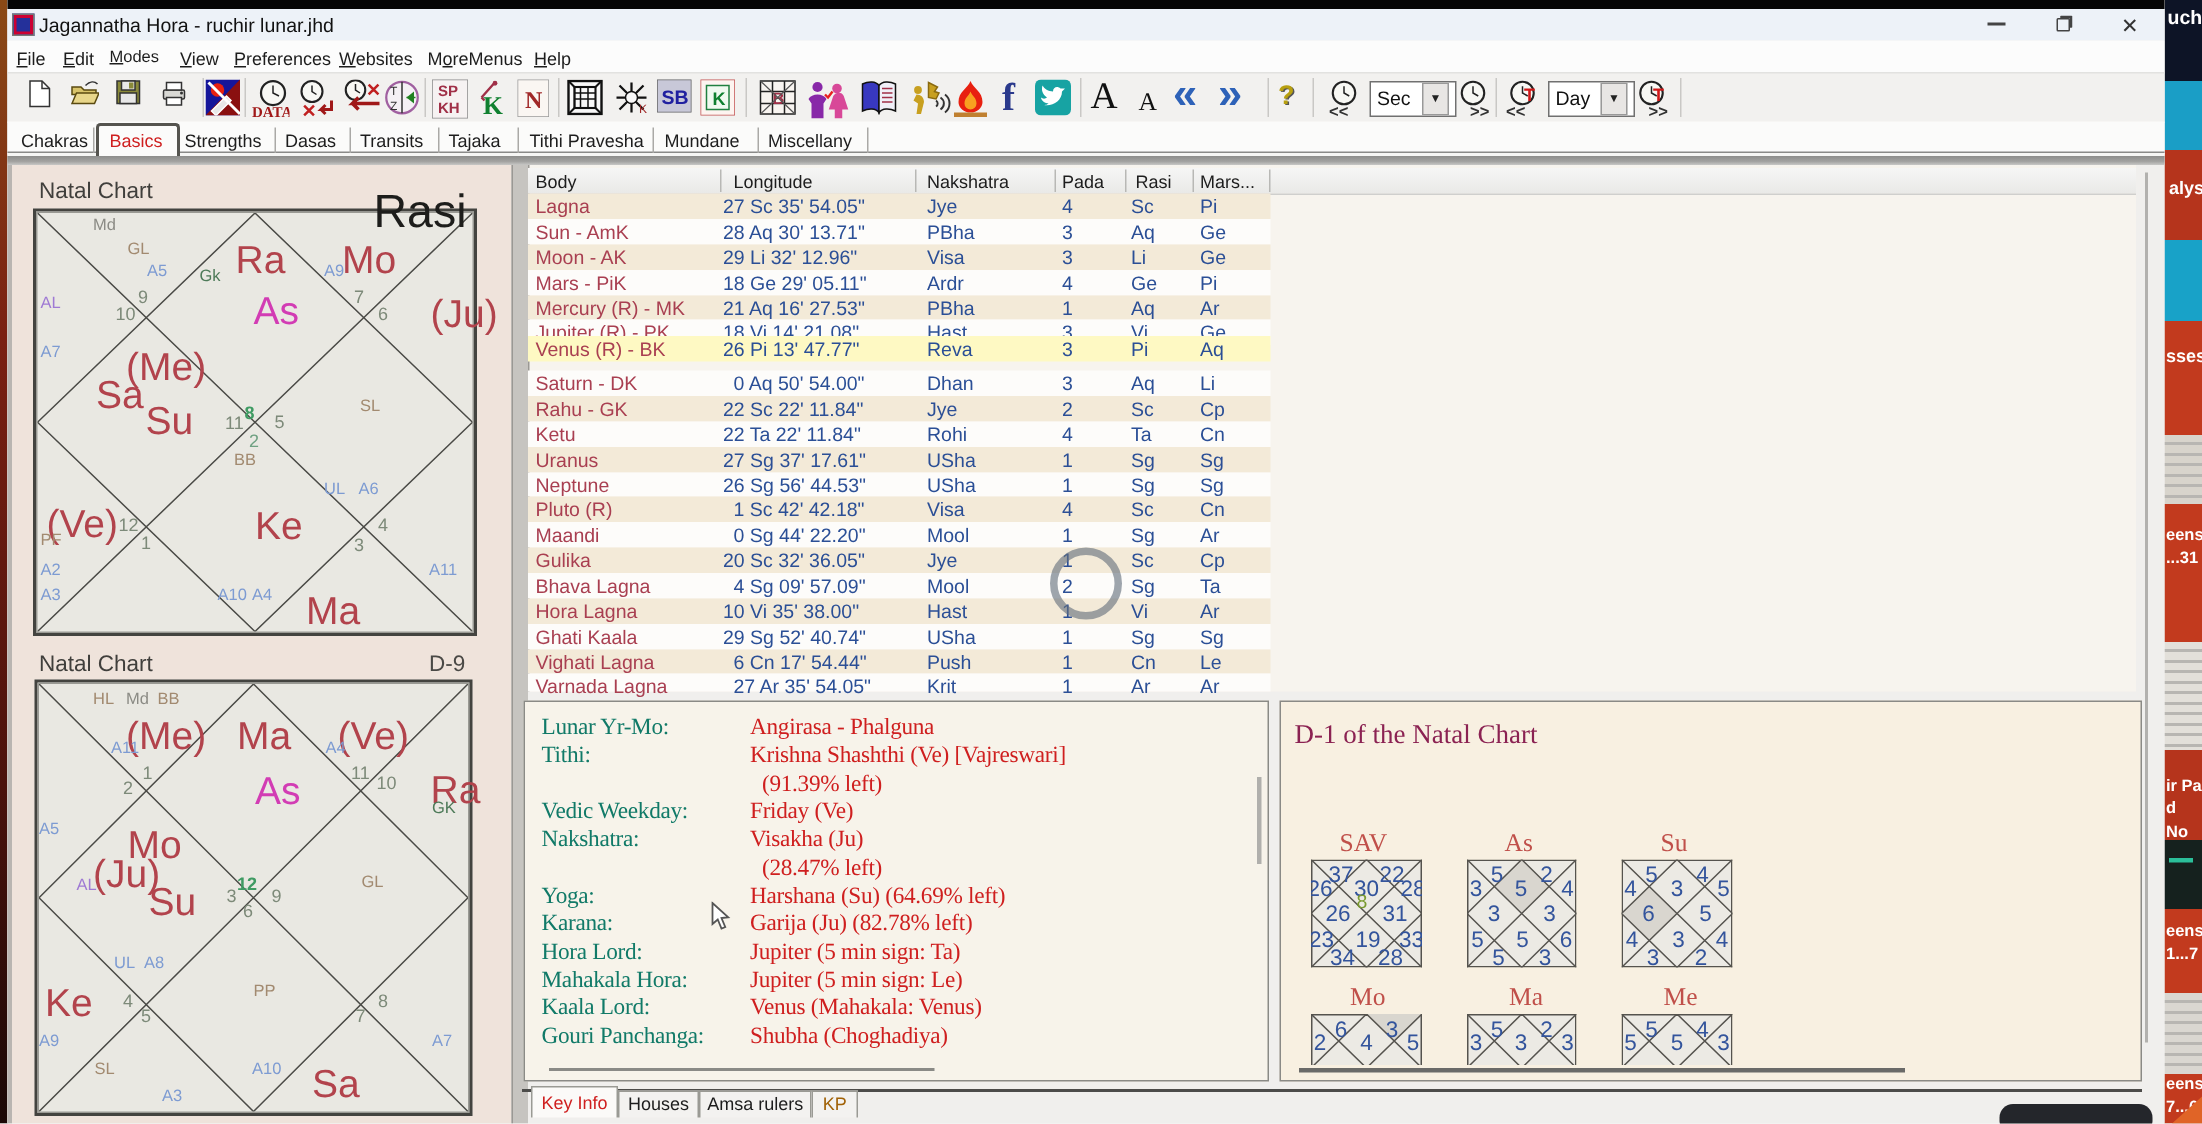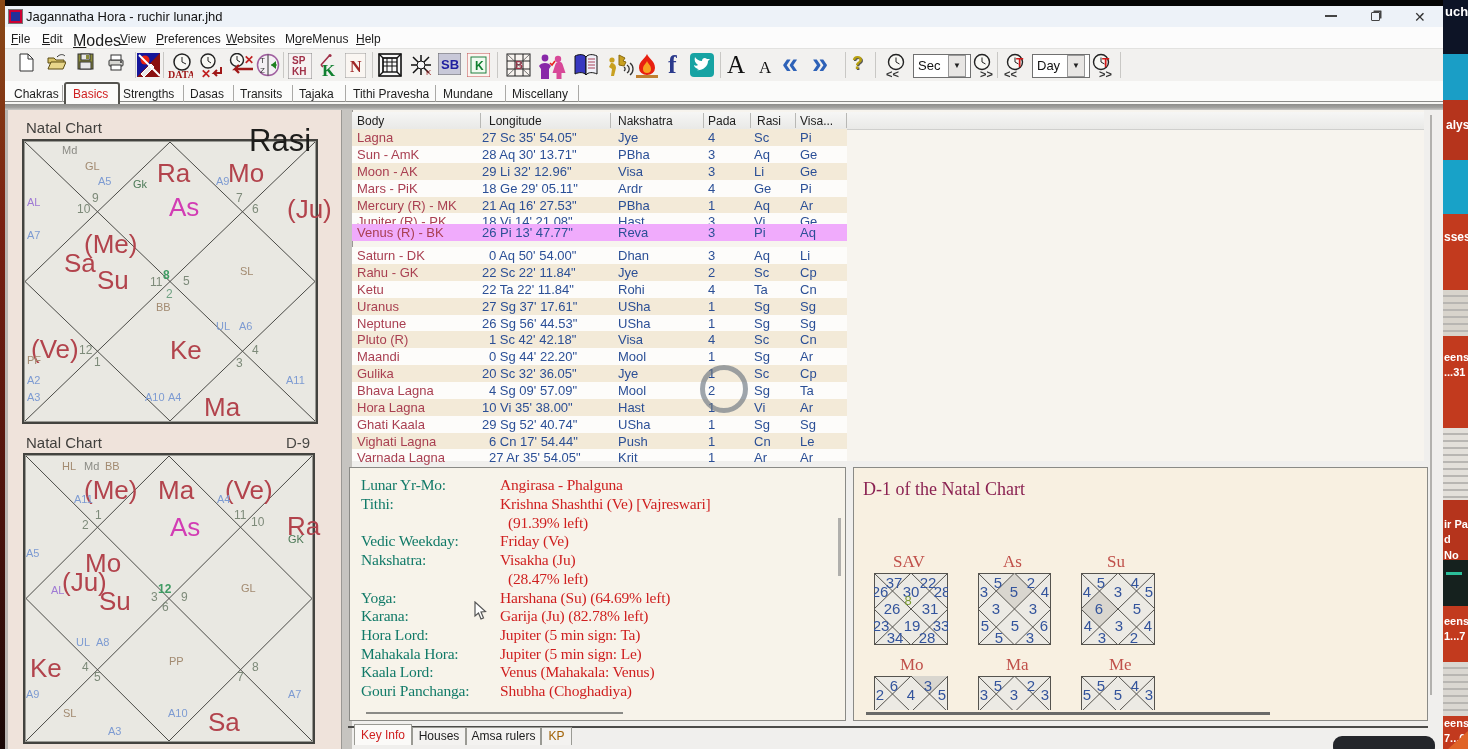--- a/index.html
+++ b/index.html
@@ -54,21 +54,21 @@
 <div class="a" style="left:5px;top:0;width:1438px;height:6px;background:#050505"></div>
 <div class="a" style="left:5px;top:6px;width:1438px;height:21px;background:#edf2f8"></div>
 <div class="a" style="left:8px;top:9px;width:13px;height:13px;background:#24309a;border:1px solid #777;box-shadow:inset 2px 2px 0 #cc0033,inset -2px -2px 0 #cc0033"></div>
 <div class="a" style="left:26px;top:9px;font-size:13px;color:#111">Jagannatha Hora - ruchir lunar.jhd</div>
 <div class="a" style="left:1325px;top:15px;width:12px;height:2px;background:#444"></div>
 <div class="a" style="left:1371px;top:12px;width:7px;height:7px;border:1px solid #444;border-radius:1px;box-shadow:2px -2px 0 -0.5px #444"></div>
 <div class="a" style="left:1414px;top:9px;font-size:14px;color:#333">✕</div>
 <div class="a" style="left:5px;top:27px;width:1438px;height:21px;background:#fcfcfc"></div>
 <div class="a" style="left:11px;top:32px;font-size:12px;color:#1d1d1d"><u>F</u>ile</div>
 <div class="a" style="left:42px;top:32px;font-size:12px;color:#1d1d1d"><u>E</u>dit</div>
-<div class="a" style="left:73px;top:32px;font-size:16px;color:#1d1d1d"><u>M</u>odes</div>
+<div class="a" style="left:73px;top:32px;font-size:11px;color:#1d1d1d"><u>M</u>odes</div>
 <div class="a" style="left:120px;top:32px;font-size:12px;color:#1d1d1d"><u>V</u>iew</div>
 <div class="a" style="left:156px;top:32px;font-size:12px;color:#1d1d1d"><u>P</u>references</div>
 <div class="a" style="left:226px;top:32px;font-size:12px;color:#1d1d1d"><u>W</u>ebsites</div>
 <div class="a" style="left:285px;top:32px;font-size:12px;color:#1d1d1d">M<u>o</u>reMenus</div>
 <div class="a" style="left:356px;top:32px;font-size:12px;color:#1d1d1d"><u>H</u>elp</div>
 <div class="a" style="left:5px;top:48px;width:1438px;height:33px;background:#f2f1ef;border-top:1px solid #e2e2e0"></div>
 <div class="a" style="left:135px;top:52px;width:1px;height:26px;background:#c9c8c5"></div>
 <div class="a" style="left:163px;top:52px;width:1px;height:26px;background:#c9c8c5"></div>
 <div class="a" style="left:283px;top:52px;width:1px;height:26px;background:#c9c8c5"></div>
 <div class="a" style="left:372px;top:52px;width:1px;height:26px;background:#c9c8c5"></div>
@@ -349,21 +349,21 @@
 <div class="num" style="left:237px;top:671px">7</div>
 <div class="num" style="left:158px;top:583px;color:#3f9b63;font-weight:bold">12</div>
 <div class="a" style="left:352px;top:110px;width:1072px;height:351px;background:#f7f4ee;border-left:1px solid #9a9894;box-sizing:border-box"></div>
 <div class="a" style="left:1430px;top:115px;width:2px;height:580px;background:#b2b1ae"></div>
 <div class="a" style="left:352px;top:112px;width:1072px;height:17px;background:linear-gradient(#f6f6f5,#e9e9e7);border-bottom:1px solid #cfcfcd"></div>
 <div class="a" style="left:357px;top:114px;font-size:12px;color:#1d1d1d">Body</div>
 <div class="a" style="left:489px;top:114px;font-size:12px;color:#1d1d1d">Longitude</div>
 <div class="a" style="left:618px;top:114px;font-size:12px;color:#1d1d1d">Nakshatra</div>
 <div class="a" style="left:708px;top:114px;font-size:12px;color:#1d1d1d">Pada</div>
 <div class="a" style="left:757px;top:114px;font-size:12px;color:#1d1d1d">Rasi</div>
-<div class="a" style="left:800px;top:114px;font-size:12px;color:#1d1d1d">Visa...</div>
+<div class="a" style="left:800px;top:114px;font-size:12px;color:#1d1d1d">Mars...</div>
 <div class="a" style="left:480px;top:113px;width:1px;height:15px;background:#b8b8b5"></div>
 <div class="a" style="left:610px;top:113px;width:1px;height:15px;background:#b8b8b5"></div>
 <div class="a" style="left:703px;top:113px;width:1px;height:15px;background:#b8b8b5"></div>
 <div class="a" style="left:750px;top:113px;width:1px;height:15px;background:#b8b8b5"></div>
 <div class="a" style="left:795px;top:113px;width:1px;height:15px;background:#b8b8b5"></div>
 <div class="a" style="left:846px;top:113px;width:1px;height:15px;background:#b8b8b5"></div>
 <div class="tr" style="top:129.2px;height:16.9px;background:#f3ead8;">
       <b>Lagna</b>
       <i style="left:130px">27 Sc 35' 54.05"</i>
       <u>Jye</u>
@@ -404,21 +404,21 @@
       <strong>Ar</strong>
     </div>
 <div class="tr" style="top:213.4px;height:16.9px;background:#fdfcfa;">
       <b>Jupiter (R) - PK</b>
       <i style="left:130px">18 Vi 14' 21.08"</i>
       <u>Hast</u>
       <s>3</s>
       <em>Vi</em>
       <strong>Ge</strong>
     </div>
-<div class="tr" style="top:224px;height:16.9px;background:#f0abfc;">
+<div class="tr" style="top:224px;height:16.9px;background:#fef9c3;">
       <b>Venus (R) - BK</b>
       <i style="left:130px">26 Pi 13' 47.77"</i>
       <u>Reva</u>
       <s>3</s>
       <em>Pi</em>
       <strong>Aq</strong>
     </div>
 <div class="tr" style="top:247.2px;height:16.9px;background:#fdfcfa;">
       <b>Saturn - DK</b>
       <i style="left:137px">0 Aq 50' 54.00"</i>

